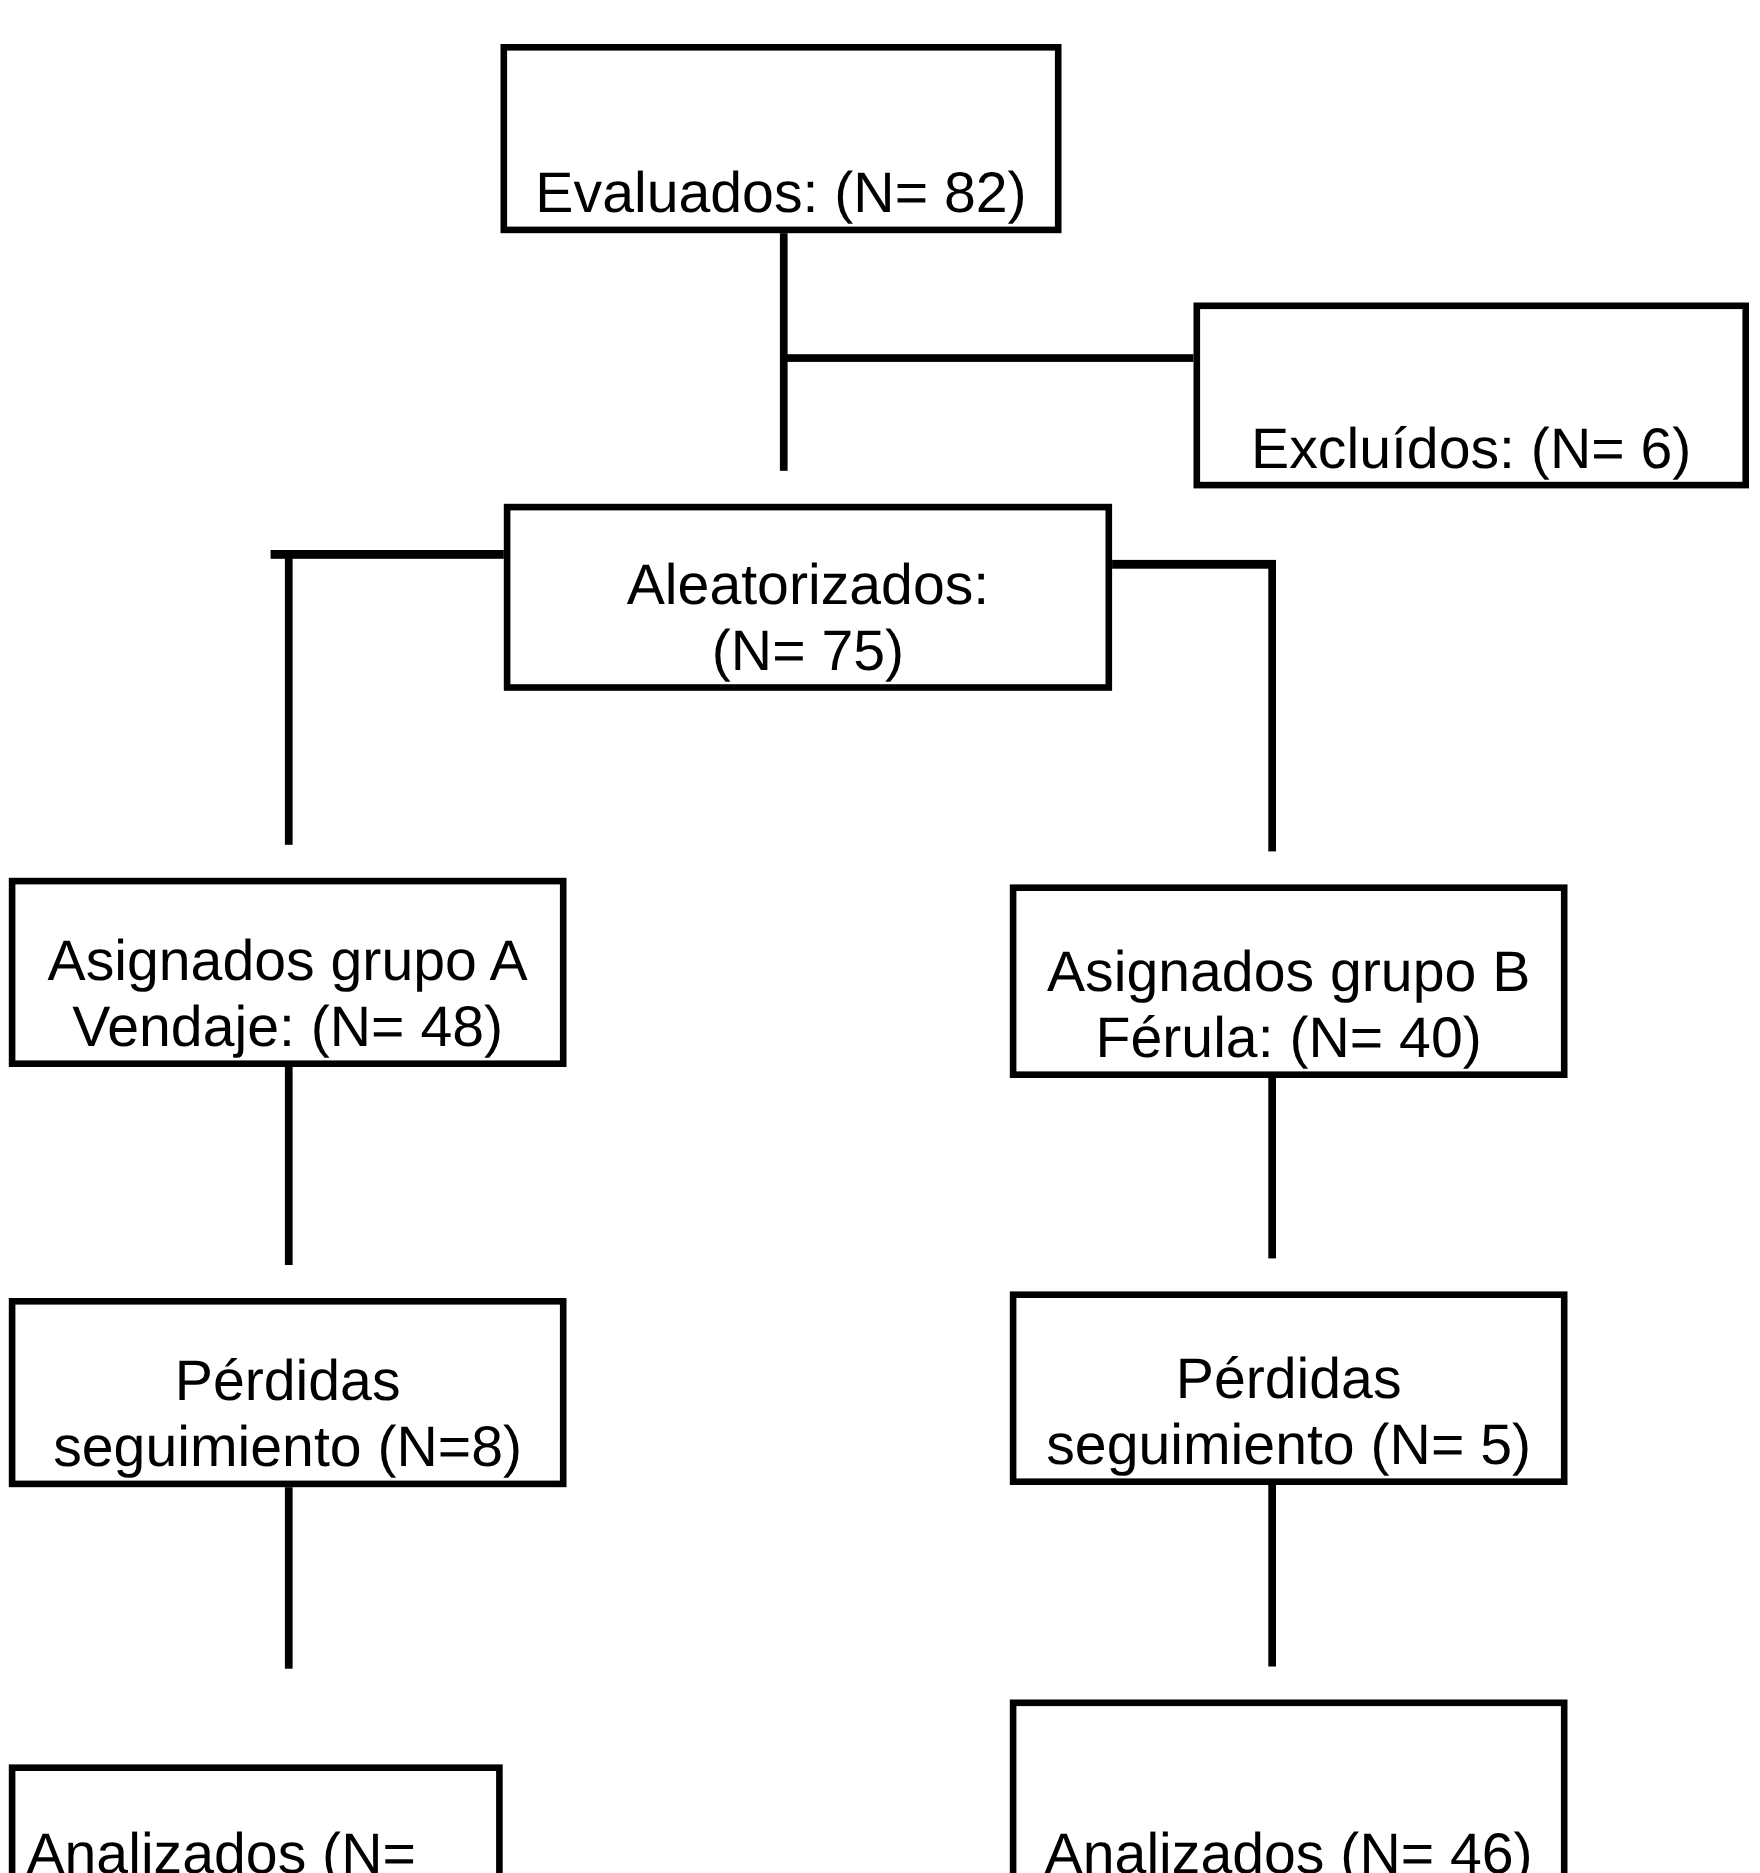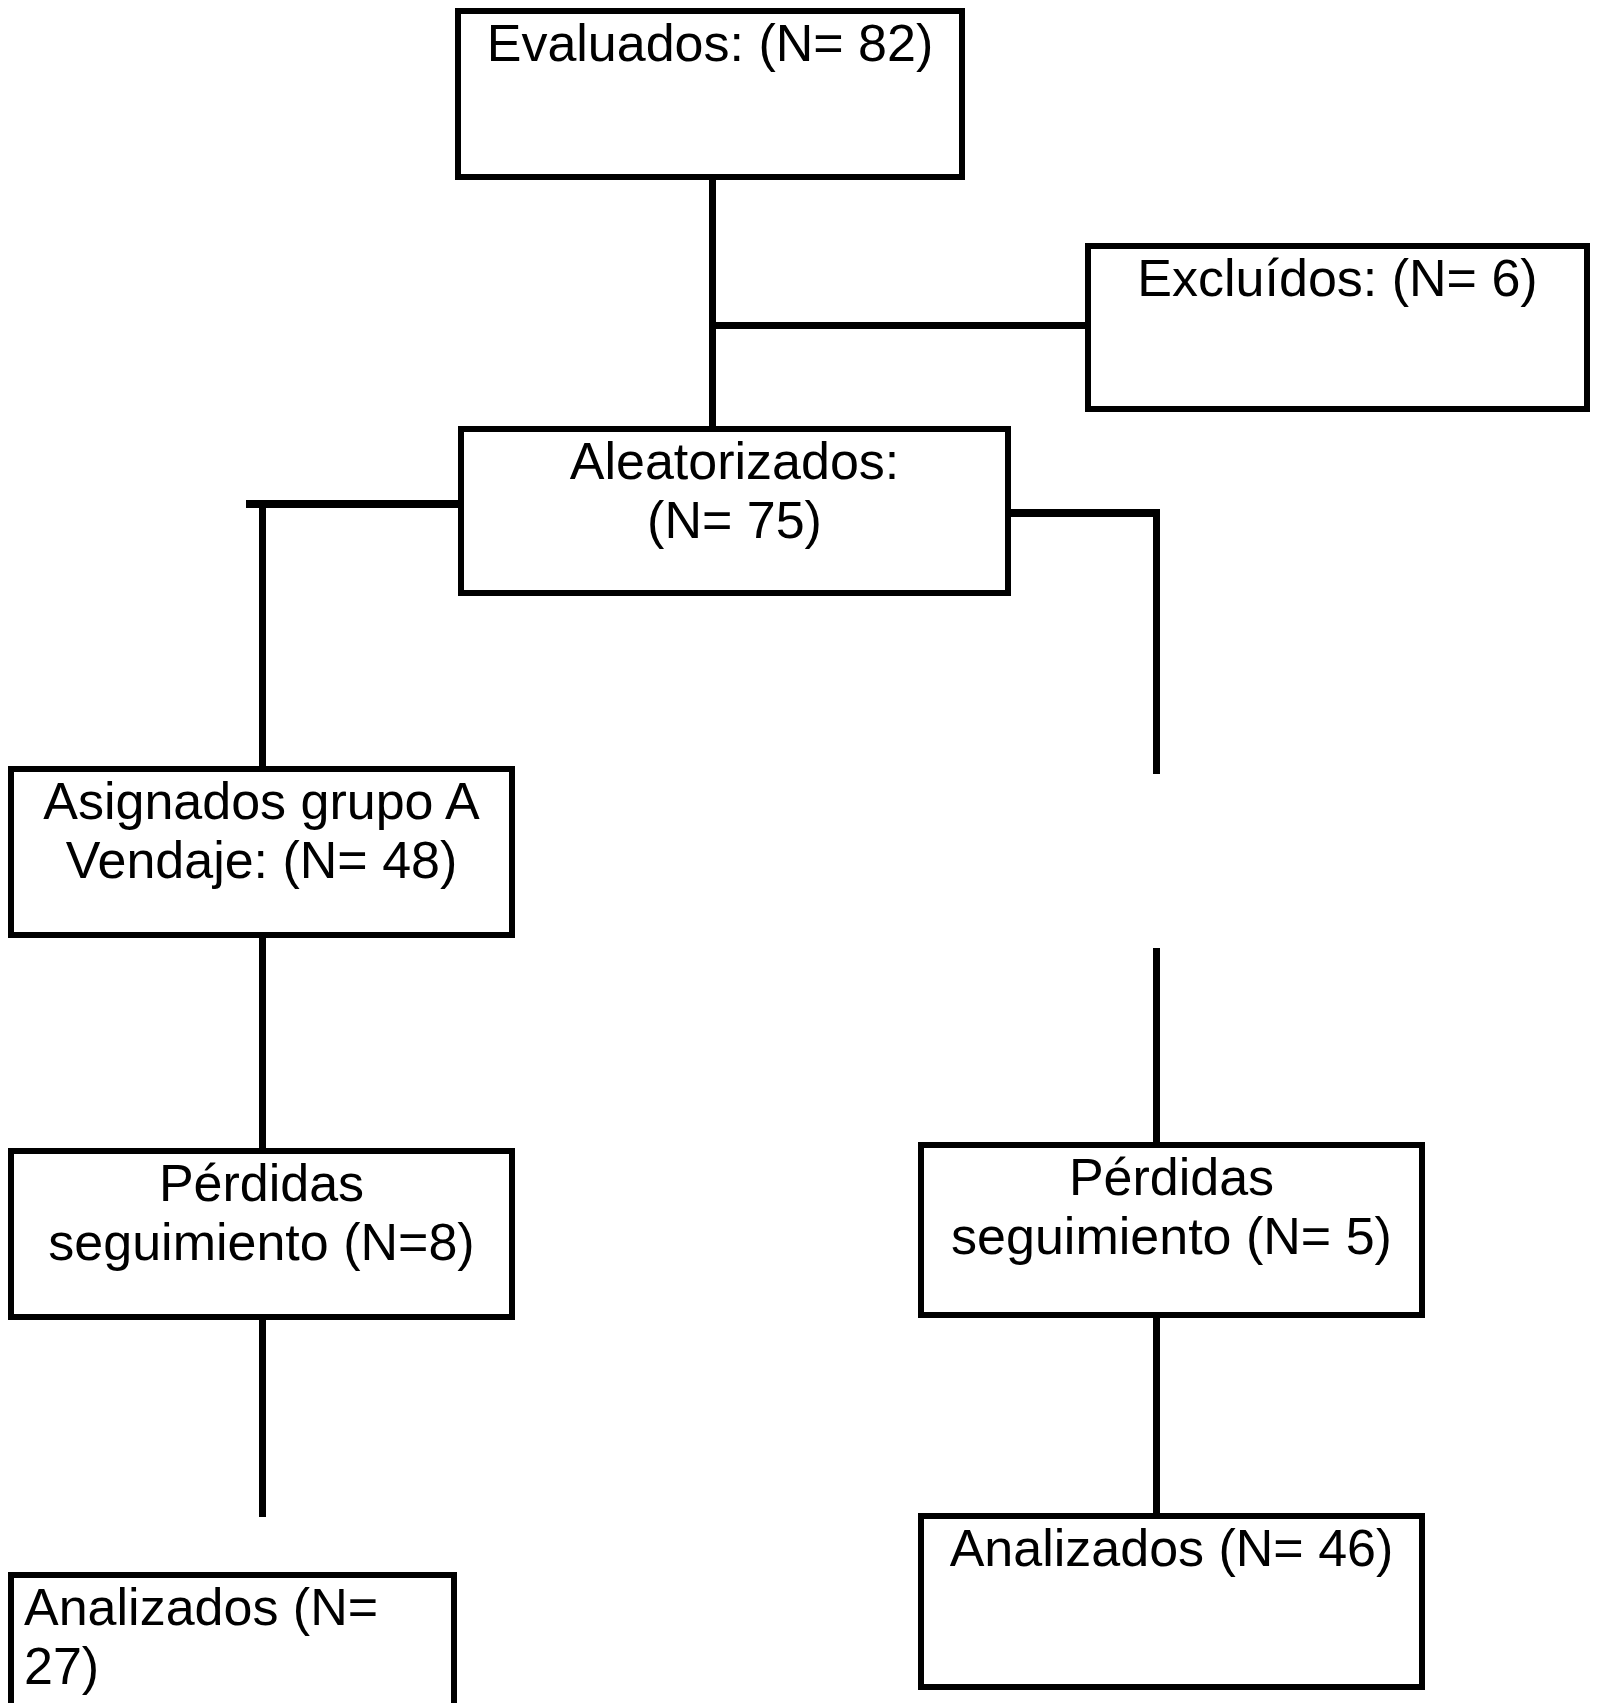--- a/index.html
+++ b/index.html
@@ -16,23 +16,24 @@
     height: 1703px;
     background: #ffffff;
     overflow: hidden;
   }
   .node {
     position: absolute;
     box-sizing: border-box;
     border: 6px solid #000000;
     background: #ffffff;
     display: flex;
-    align-items: flex-start;
+    align-items: flex-end;
     justify-content: center;
     z-index: 2;
+    margin-top: 32px;
   }
   .node-label {
     font-family: "Liberation Sans", sans-serif;
     font-size: 52px;
     line-height: 1.14;
     color: #000000;
     text-align: center;
     white-space: pre-line;
     padding: 0 10px;
   }
@@ -108,20 +109,24 @@
   <div class="node" id="node-aleatorizados">
     <span class="node-label">Aleatorizados:
 (N= 75)</span>
   </div>
 
   <div class="node" id="node-grupo-a">
     <span class="node-label">Asignados grupo A
 Vendaje: (N= 48)</span>
   </div>
 
+  <div class="node" id="node-grupo-b">
+    <span class="node-label">Asignados grupo B
+Férula: (N= 40)</span>
+  </div>
 
   <div class="node" id="node-perdidas-a">
     <span class="node-label">Pérdidas
 seguimiento (N=8)</span>
   </div>
 
   <div class="node" id="node-perdidas-b">
     <span class="node-label">Pérdidas
 seguimiento (N= 5)</span>
   </div>

